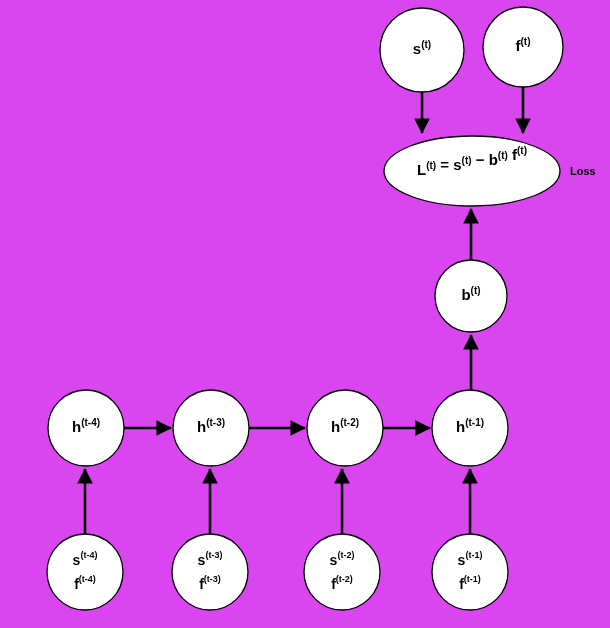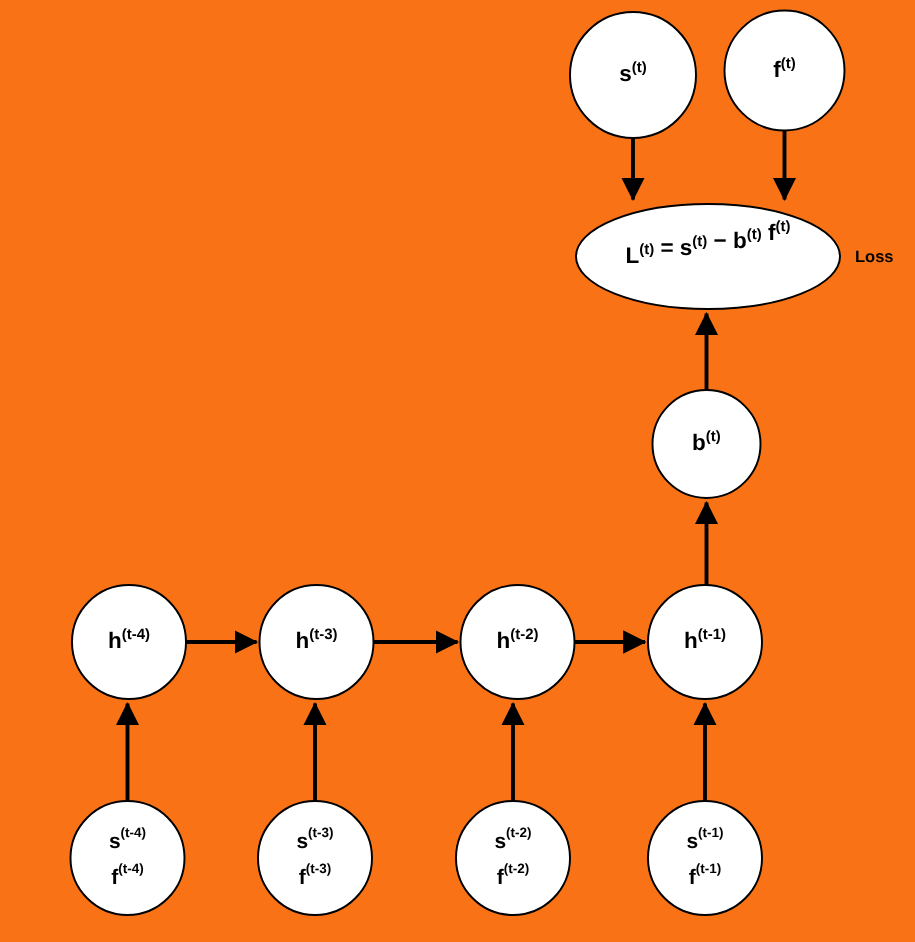--- a/index.html
+++ b/index.html
@@ -8,21 +8,21 @@
     padding: 0;
     background: #ffffff;
   }
   body {
     font-family: "Liberation Sans", sans-serif;
   }
   #diagram-canvas {
     position: relative;
     width: 610px;
     height: 628px;
-    background: #f97316;
+    background: #d946ef;
     overflow: hidden;
   }
   #diagram-svg {
     position: absolute;
     top: 0;
     left: 0;
     width: 610px;
     height: 628px;
   }
   .node-shape {

